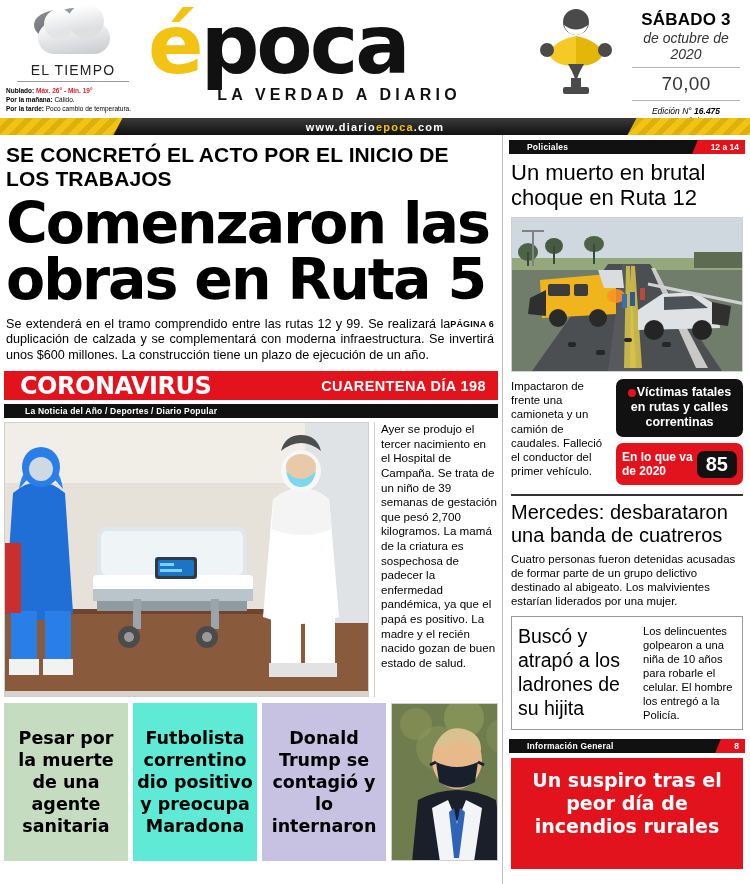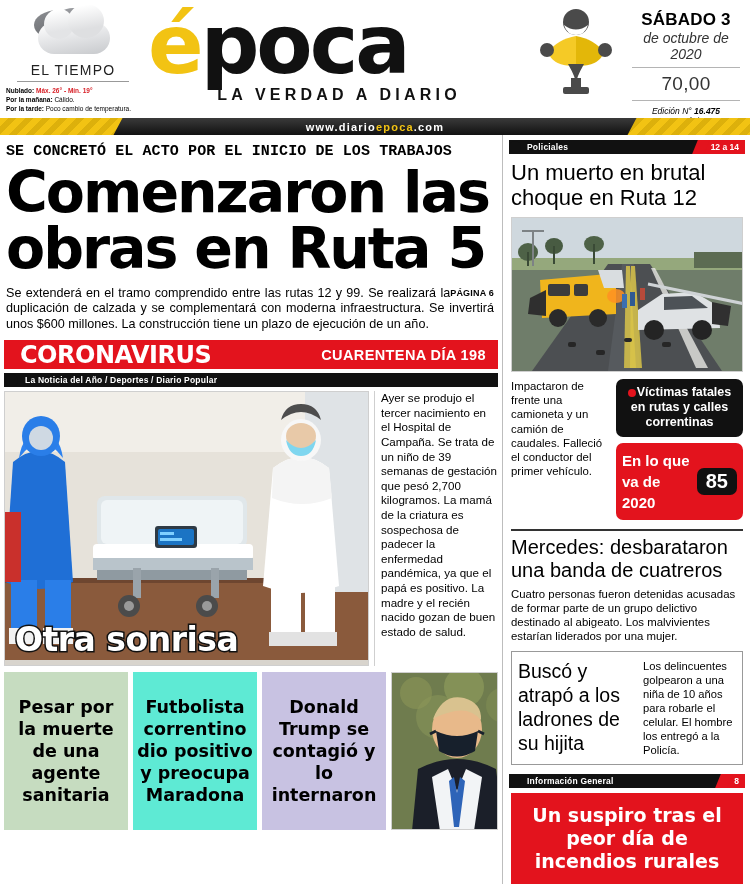--- a/index.html
+++ b/index.html
@@ -88,22 +88,22 @@
   .url-txt { color:#fff; font-size:11px; letter-spacing:1.2px; position:relative; z-index:2; }
   .url-txt .y { color:#f2c313; font-weight:bold; }
   .url-txt .w { font-weight:bold; }
 
   
   .content { display:flex; height:749px; }
   .col-left { width:503px; border-right:1px solid #bdbdbd; }
   .col-right { width:247px; padding:0 5px 0 6px; }
 
   
-  .kicker { font-size:15px; font-weight:bold; letter-spacing:.1px; padding:8px 6px 0 6px;
-            font-family:Liberation Mono, monospace; }
+  .kicker { font-size:21px; font-weight:bold; letter-spacing:.1px; padding:8px 6px 0 6px;
+            font-family:Liberation Sans, sans-serif; }
   .lead-hed {
     font-family:"DejaVu Sans", sans-serif;
     font-weight:bold; font-size:57px; line-height:56px; letter-spacing:-2px;
     padding:4px 6px 0 6px;
   }
   .lead-sub {
     font-size:12.6px; line-height:15.4px; padding:10px 8px 0 6px; text-align:justify;
   }
   .pagref { font-size:9px; font-weight:bold; float:right; letter-spacing:.2px; }
 
@@ -153,33 +153,33 @@
 
   .r-mid { display:flex; margin:7px 2px 0 2px; gap:7px; }
   .r-mid-text { width:98px; font-size:11.4px; line-height:14.2px; }
   .r-badges { flex:1; }
   .badge-black { background:#111; color:#fff; border-radius:7px; padding:6px 5px 7px 5px; text-align:center; }
   .badge-black b { font-size:12.5px; line-height:15px; display:block; }
   .bdot { width:8px; height:8px; background:#e3131d; border-radius:50%; display:inline-block;
           vertical-align:-1px; margin-right:1px; }
   .badge-red { background:#e3131d; border-radius:7px; margin-top:6px; padding:7px 6px;
                display:flex; align-items:center; justify-content:space-between; }
-  .badge-red .lbl { color:#fff; font-size:15px; font-weight:bold; line-height:21px; }
+  .badge-red .lbl { color:#fff; font-size:12px; font-weight:bold; line-height:14px; }
   .badge-red .num { background:#111; color:#fff; border-radius:7px; font-size:20px; font-weight:bold;
                     padding:2px 9px; }
 
   .hr-thick { height:2px; background:#333; margin:9px 2px 0 2px; }
   .r-hed2 { font-size:20px; line-height:23px; padding:5px 2px 0 2px; }
   .r-body2 { font-size:11.4px; line-height:14px; padding:5px 2px 0 2px; }
 
   .r-box { border:1px solid #999; margin:8px 2px 0 2px; display:flex; padding:7px 6px; gap:7px; }
   .r-box-hed { width:118px; font-size:19.5px; line-height:24px; }
   .r-box-txt { flex:1; font-size:11.2px; line-height:14px; }
 
-  .r-redbox { background:#e3131d; color:#fff; margin:5px 2px 0 2px; padding:11px 6px 17px 6px;
+  .r-redbox { background:#e3131d; color:#fff; margin:5px 2px 0 2px; padding:11px 6px 31px 6px;
               text-align:center; font-family:"DejaVu Sans",sans-serif; font-weight:bold;
               font-size:19px; line-height:23px; }
 </style>
 </head>
 <body>
 
 <div class="page">
 
   <div class="masthead">
 
@@ -320,21 +320,20 @@
             <ellipse cx="296" cy="48" rx="20" ry="21" fill="#f7f7f7"></ellipse>
             <ellipse cx="296" cy="44" rx="15" ry="13" fill="#e8c9a8"></ellipse>
             <path d="M281 48 q15 16 30 0 q-3 16 -15 16 q-12 0 -15 -16z" fill="#7fd6ef"></path>
             <path d="M276 28 q20 -16 40 0 q-4 -16 -20 -16 q-16 0 -20 16z" fill="#4d4d4d"></path>
             <rect x="266" y="192" width="30" height="52" fill="#ffffff"></rect>
             <rect x="300" y="192" width="30" height="52" fill="#ffffff"></rect>
             <rect x="264" y="240" width="34" height="14" fill="#e2e2e2"></rect>
             <rect x="298" y="240" width="34" height="14" fill="#e2e2e2"></rect>
             <rect x="0" y="268" width="365" height="7" fill="#d8d4cd"></rect>
           </svg>
-          <div class="cv-caption">Otra sonrisa</div>
         </div>
         <div class="cv-text">Ayer se produjo el tercer nacimiento en el Hospital de Campaña. Se trata de un niño de 39 semanas de gestación que pesó 2,700 kilogramos. La mamá de la criatura es sospechosa de padecer la enfermedad pandémica, ya que el papá es positivo. La madre y el recién nacido gozan de buen estado de salud.</div>
       </div>
 
       <div class="boxrow">
         <div class="cbox" style="background:#c6dcc0">
           <span>Pesar por la muerte de una agente sanitaria</span>
         </div>
         <div class="cbox" style="background:#5eead4">
           <span>Futbolista correntino dio positivo y preocupa Maradona</span>

